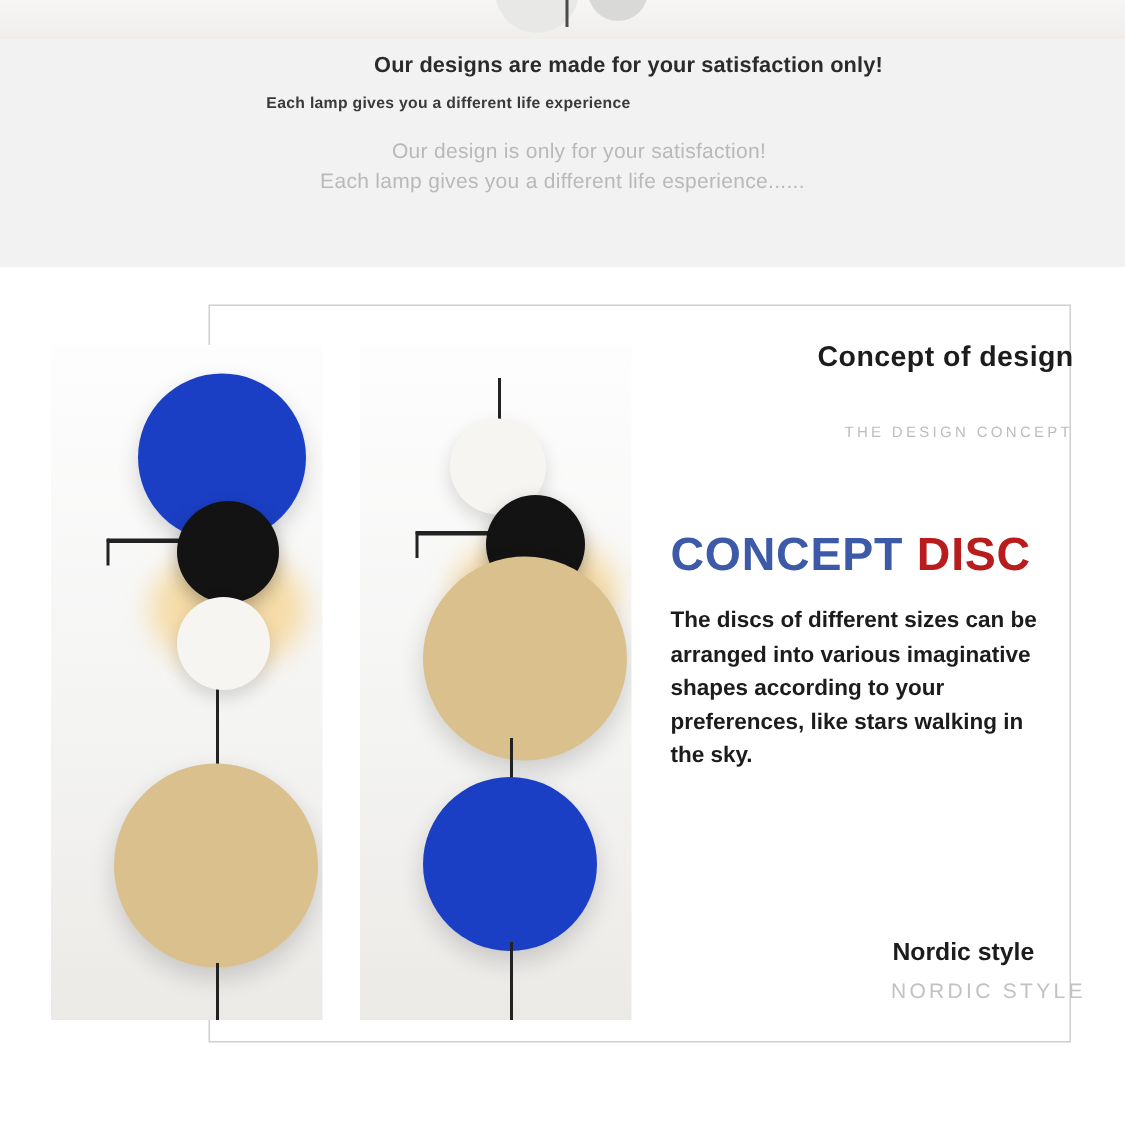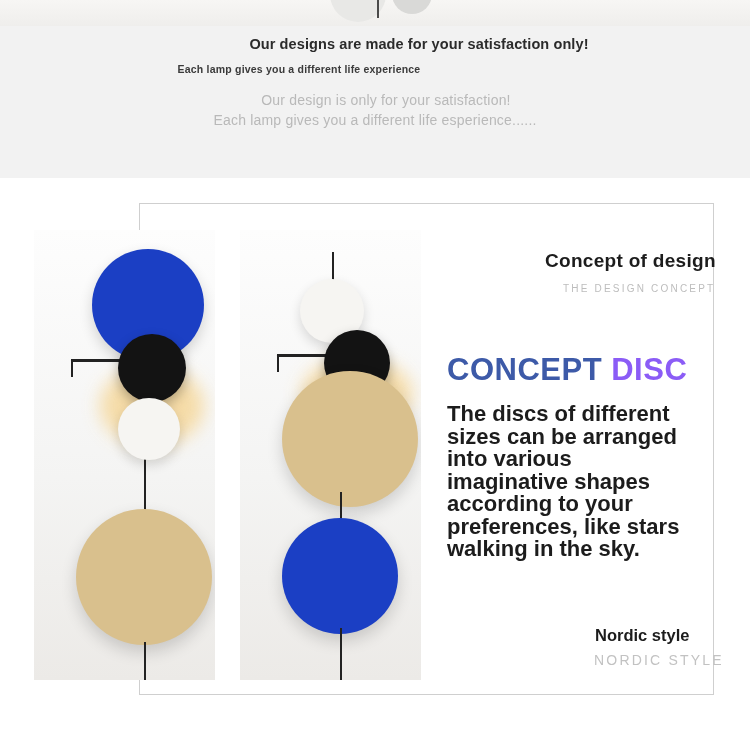--- a/index.html
+++ b/index.html
@@ -166,48 +166,47 @@
 
   
   .concept-title {
     position: absolute;
     left: 545px;
     top: 228px;
     font-size: 19px;
     font-weight: bold;
     color: #1c1c1c;
     letter-spacing: 0.3px;
-    margin-top: 22px;
   }
   .concept-sub {
     position: absolute;
     left: 563px;
     top: 283px;
     font-size: 10px;
     color: #bdbdbd;
     letter-spacing: 2.2px;
   }
   .active-disc {
     position: absolute;
     left: 447px;
     top: 352px;
     font-size: 31px;
     font-weight: bold;
     letter-spacing: 0.5px;
     color: #3d5aa8;
   }
   .active-disc .word2 {
-    color: #8b5cf6;
+    color: #b91c1c;
   }
   .body-copy {
     position: absolute;
     left: 447px;
     top: 403px;
     width: 250px;
-    font-size: 22px;
+    font-size: 15px;
     font-weight: bold;
     line-height: 22.5px;
     color: #1c1c1c;
   }
   .nordic-title {
     position: absolute;
     left: 595px;
     top: 626px;
     font-size: 16.5px;
     font-weight: bold;

